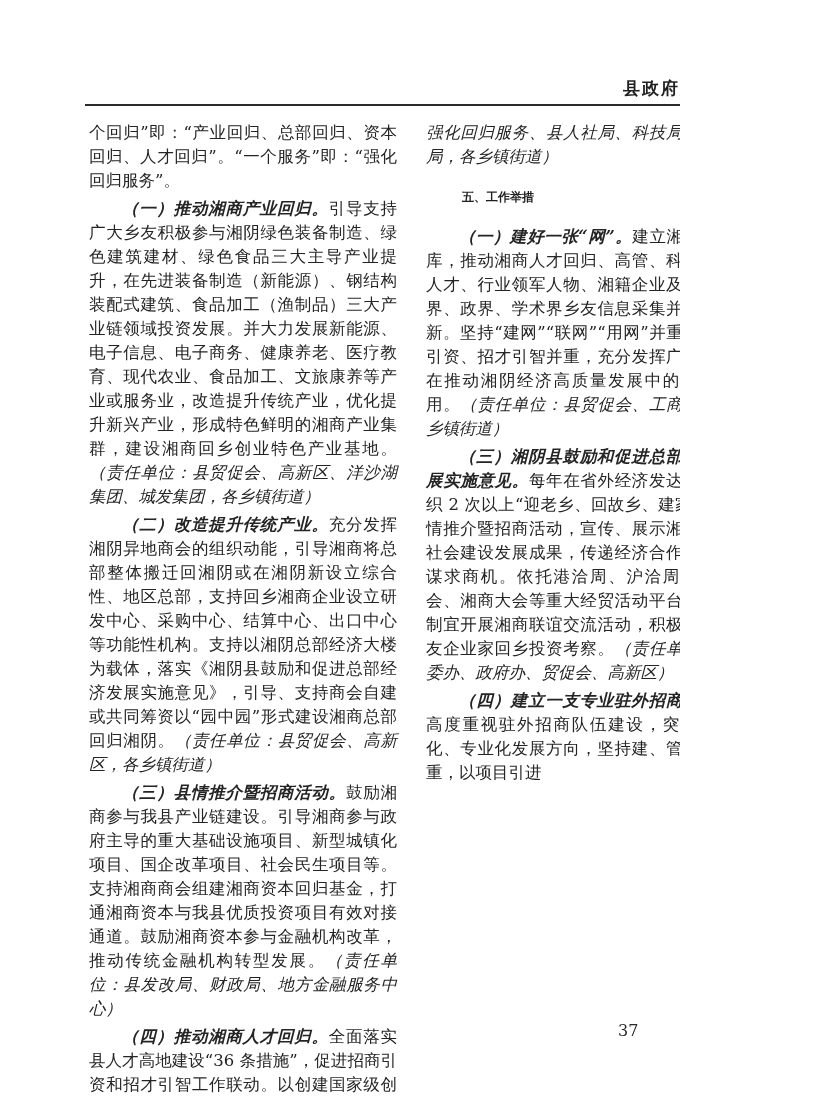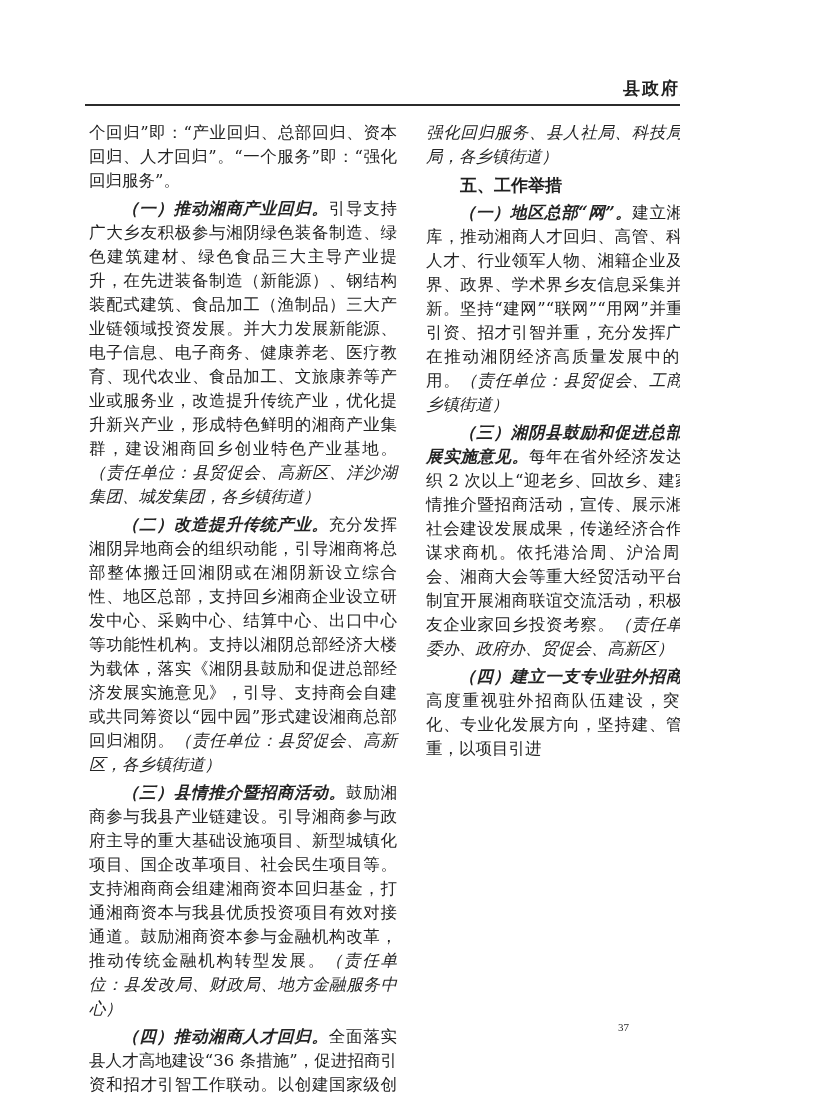--- a/index.html
+++ b/index.html
@@ -61,37 +61,36 @@
     text-indent: 0;
   }
   
   .kai {
     font-style: italic;
   }
   .lead {
     font-weight: 600;
   }
   .sec-heading {
-    margin: 4px;
+    margin: 16px;
     padding: 0;
     text-indent: 2em;
     font-family: "DejaVu Sans", "Liberation Sans", sans-serif;
     font-weight: bold;
-    font-size: 17px;
+    font-size: 12px;
     line-height: 24px;
     color: #1f1f1f;
   }
   .page-number {
     position: absolute;
     top: 1021px;
     left: 618px;
     width: 100px;
-    font-size: 11px;
+    font-size: 16px;
     color: #2a2a2a;
-    font-family: Liberation Serif, serif;
   }
 </style>
 </head>
 <body>
 
 <div class="page">
 
   <div class="header-title">县政府办文件</div>
   <div class="header-rule"></div>
 
@@ -108,21 +107,21 @@
 
       <p class="para"><span class="kai lead">（四）推动湘商人才回归。</span><span>全面落实县人才高地建设“36 条措施”，促进招商引资和招才引智工作联动。以创建国家级创新县为契机，以各类在外优秀湘阴籍人才为对象，以乡情、亲情、友情为纽带，通过直接引进和柔性引进，将在外优秀人才引进到我县企事业单位、职业院校、医疗机构和科研院所等，服务我县经济社会发展。</span></p>
     </div>
 
     <div class="col">
       <p class="para noindent"><span class="kai">强化回归服务、县人社局、科技局、教育局，各乡镇街道）</span></p>
 
 
       <p class="sec-heading">五、工作举措</p>
 
-      <p class="para"><span class="kai lead">（一）地区总部“网”。</span><span>建立湘商数据库，推动湘商人才回归、高管、科技领军人才、行业领军人物、湘籍企业及湘籍商界、政界、学术界乡友信息采集并动态更新。坚持“建网”“联网”“用网”并重，招商引资、招才引智并重，充分发挥广大乡友在推动湘阴经济高质量发展中的重要作用。</span><span class="kai">（责任单位：县贸促会、工商联，各乡镇街道）</span></p>
+      <p class="para"><span class="kai lead">（一）建好一张“网”。</span><span>建立湘商数据库，推动湘商人才回归、高管、科技领军人才、行业领军人物、湘籍企业及湘籍商界、政界、学术界乡友信息采集并动态更新。坚持“建网”“联网”“用网”并重，招商引资、招才引智并重，充分发挥广大乡友在推动湘阴经济高质量发展中的重要作用。</span><span class="kai">（责任单位：县贸促会、工商联，各乡镇街道）</span></p>
 
 
       <p class="para"><span class="kai lead">（三）湘阴县鼓励和促进总部经济发展实施意见。</span><span>每年在省外经济发达城市组织 2 次以上“迎老乡、回故乡、建家乡”县情推介暨招商活动，宣传、展示湘阴经济社会建设发展成果，传递经济合作信息，谋求商机。依托港洽周、沪洽周、口博会、湘商大会等重大经贸活动平台，因地制宜开展湘商联谊交流活动，积极邀请乡友企业家回乡投资考察。</span><span class="kai">（责任单位：县委办、政府办、贸促会、高新区）</span></p>
 
       <p class="para"><span class="kai lead">（四）建立一支专业驻外招商队伍。</span><span>高度重视驻外招商队伍建设，突出职业化、专业化发展方向，坚持建、管、用并重，以项目引进</span></p>
     </div>
 
   </div>
 
   <div class="page-number">37</div>

